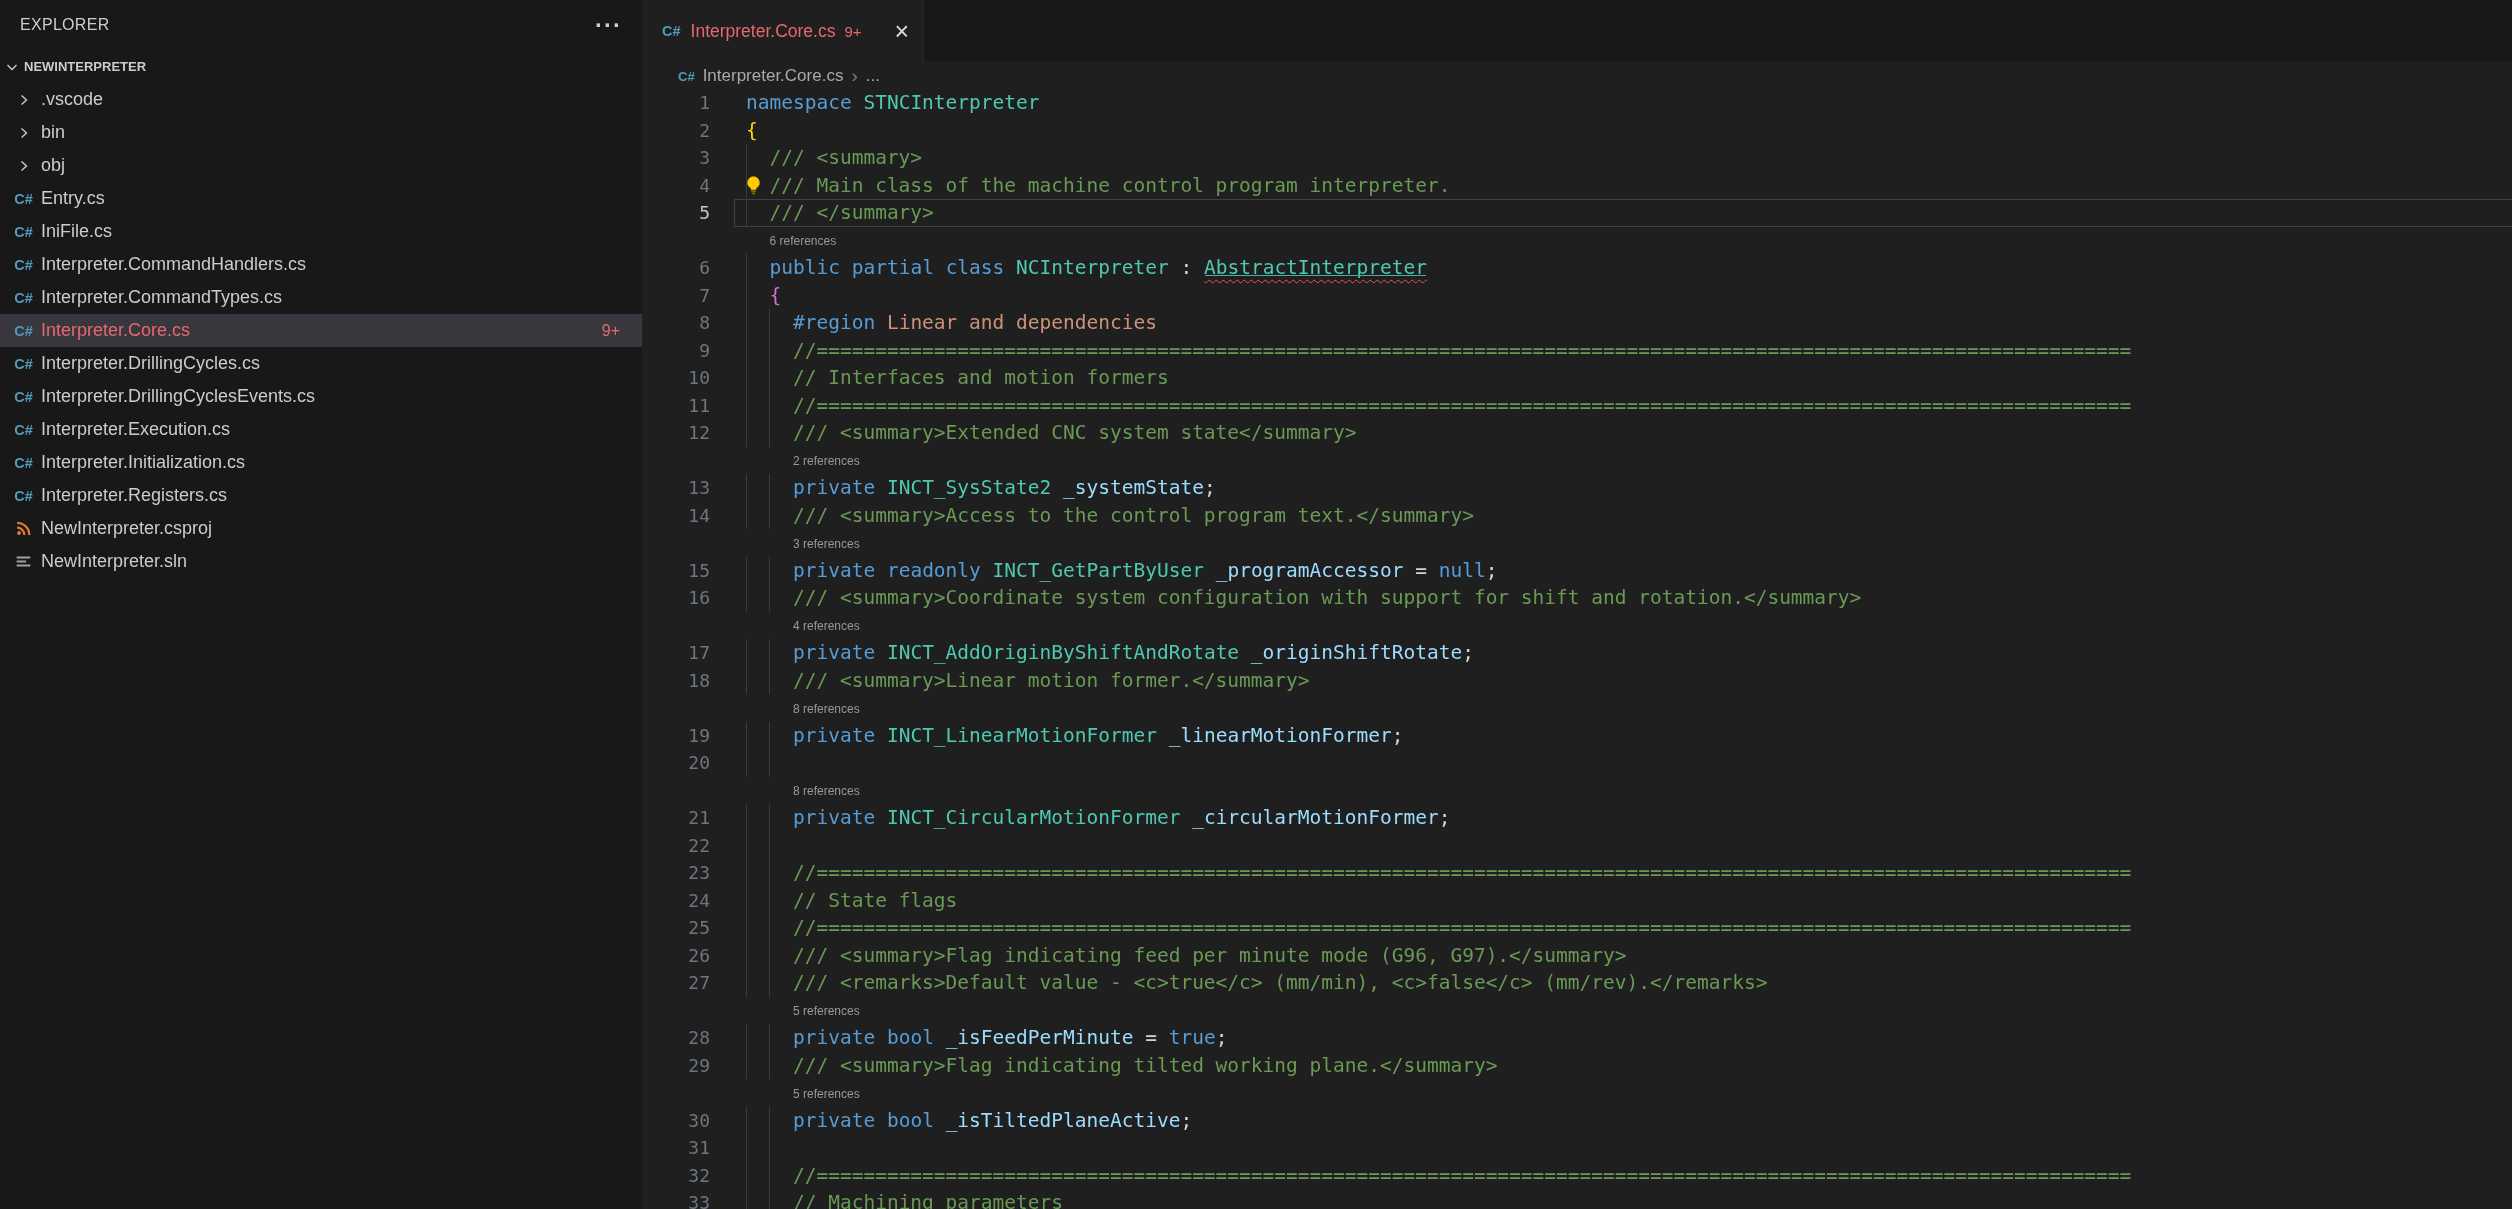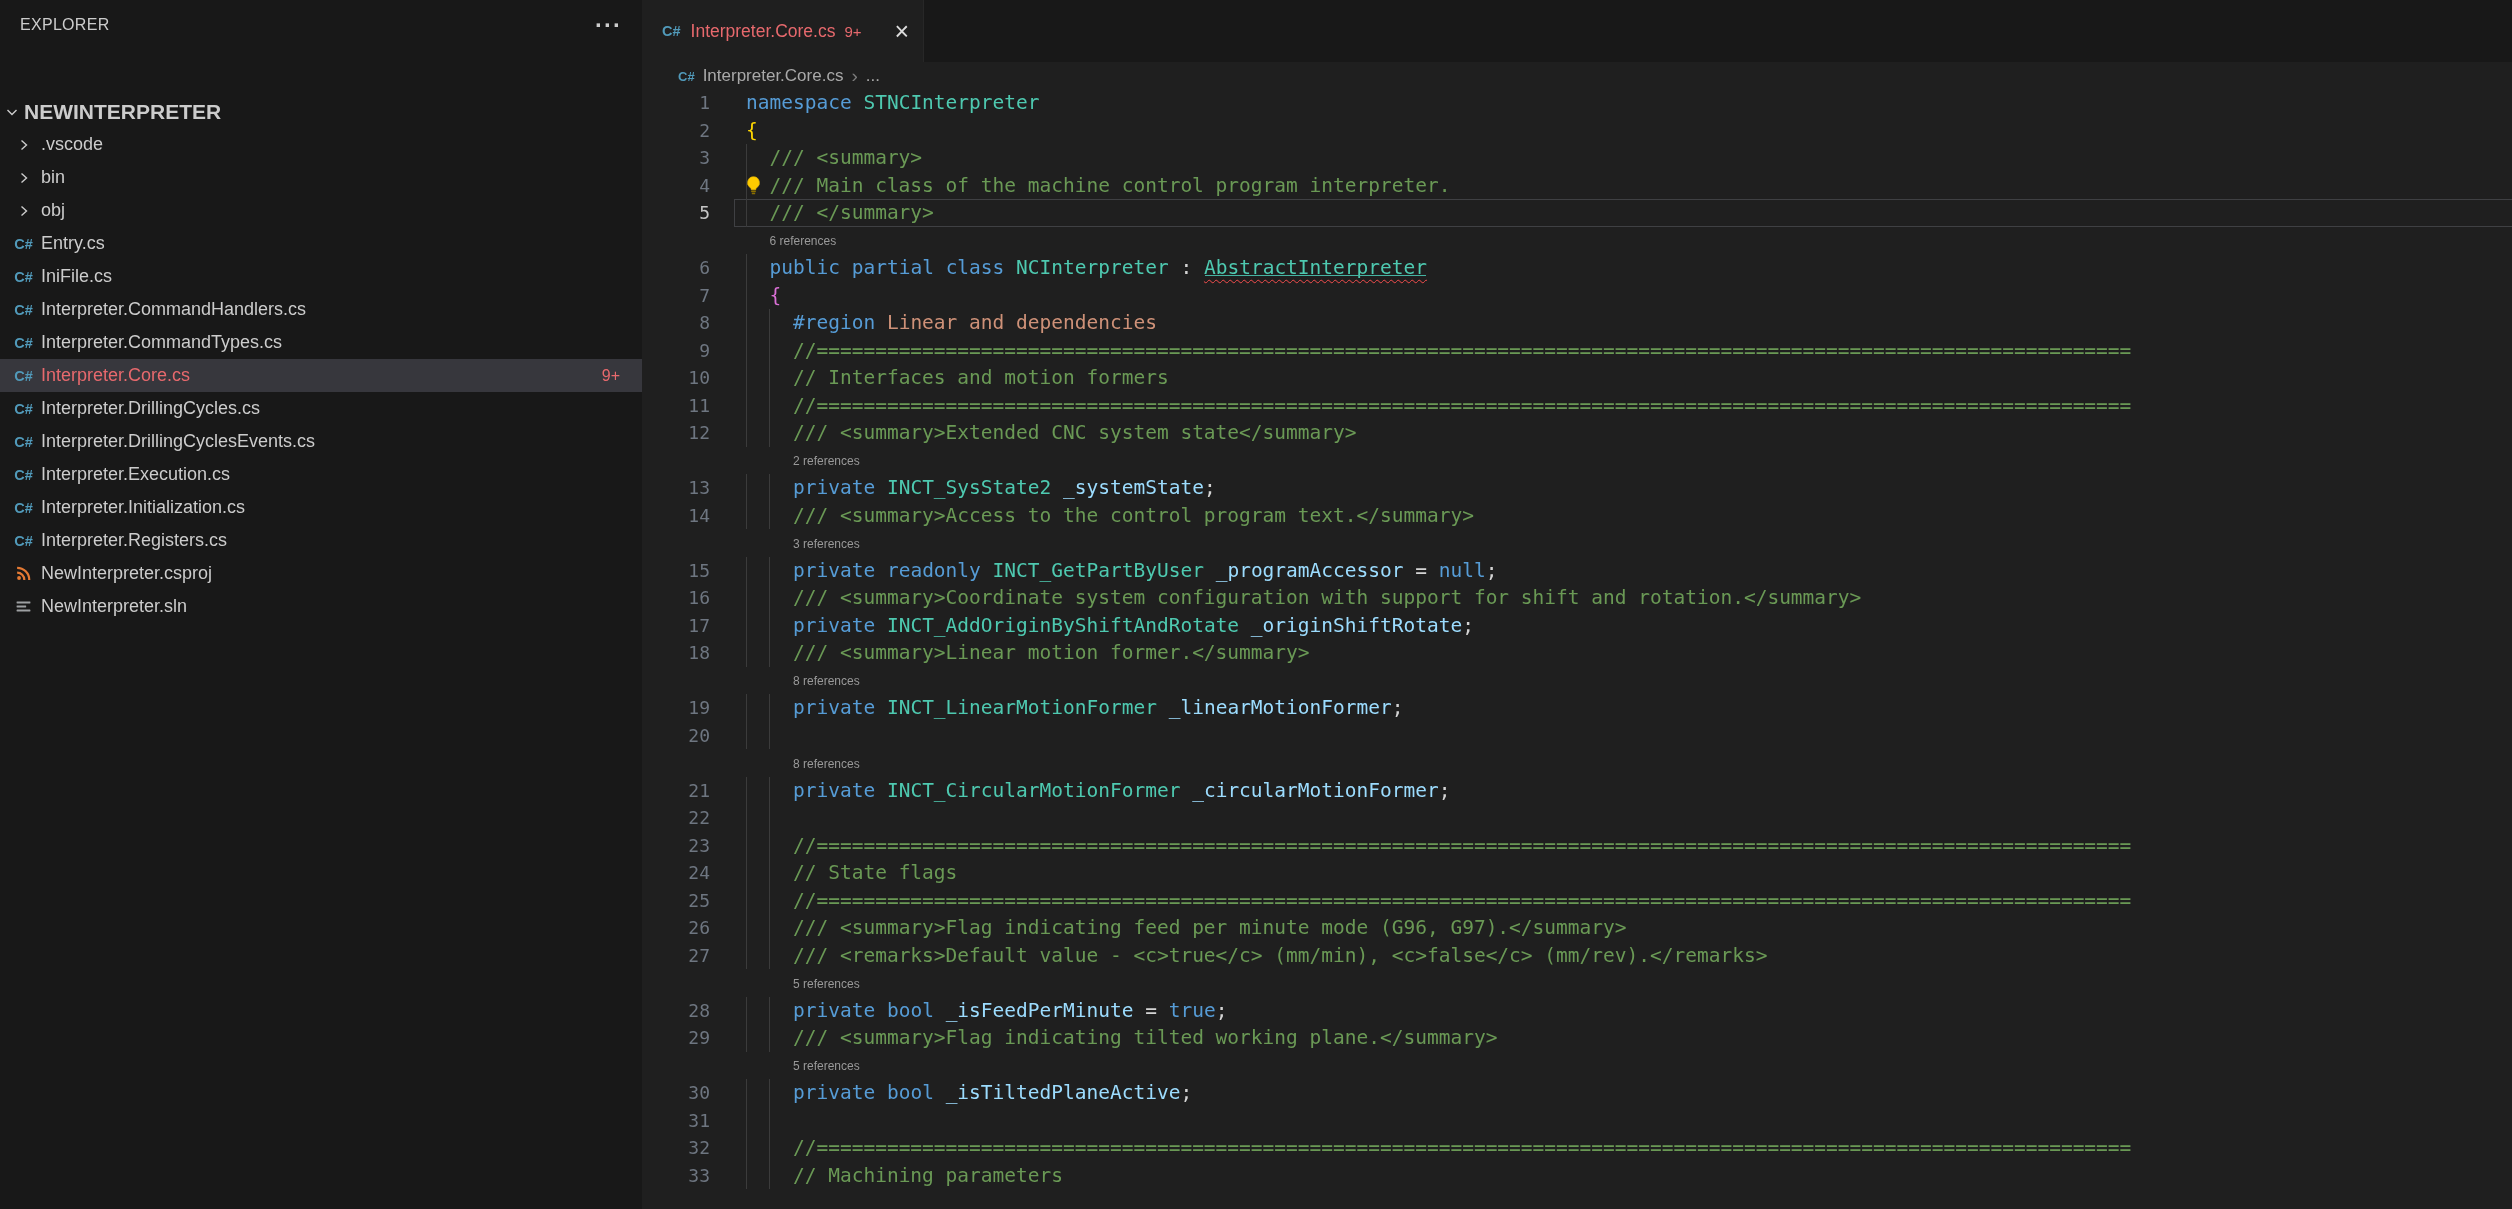--- a/index.html
+++ b/index.html
@@ -5,21 +5,21 @@
   *{margin:0;padding:0;box-sizing:border-box;}
   html,body{background:#1f1f1f;}
   body{width:2512px;height:1209px;overflow:hidden;position:relative;
        font-family:"Liberation Sans",sans-serif;}
 
   
   #sidebar{position:absolute;left:0;top:0;width:642px;height:1209px;background:#181818;color:#cccccc;}
   #sb-head{height:50px;display:flex;align-items:center;padding:0 20px 0 20px;}
   #sb-title{font-size:16px;color:#cccccc;flex:1;letter-spacing:.3px;}
   #sb-more{font-size:24px;font-weight:700;color:#cccccc;letter-spacing:1px;line-height:10px;cursor:pointer;}
-  #sb-section{height:33px;display:flex;align-items:center;font-weight:700;font-size:21px;color:#cccccc;cursor:pointer;margin-top:45px;}
+  #sb-section{height:33px;display:flex;align-items:center;font-weight:700;font-size:13px;color:#cccccc;cursor:pointer;}
   .sec-chev{width:24px;display:flex;justify-content:center;align-items:center;}
   .exp-row{height:33px;display:flex;align-items:center;padding-left:10px;font-size:18px;position:relative;cursor:pointer;}
   .exp-row.sel{background:#37373d;}
   .exp-icon{width:27px;min-width:27px;display:flex;justify-content:center;align-items:center;}
   .exp-label{margin-left:4px;color:#cccccc;white-space:nowrap;}
   .exp-label.err-name{color:#e7696d;}
   .exp-badge{position:absolute;right:22px;color:#e7696d;font-size:16px;}
   .csico{font-weight:700;font-size:14.5px;color:#519aba;font-family:"Liberation Sans",sans-serif;}
 
   
@@ -217,20 +217,21 @@
       <div class="crow"><div class="gut">9</div><div class="cnt"><i class="guide" style="left: 0px;"></i><i class="guide" style="left: 23.48px;"></i><span class="tok pl">    </span><span class="tok cm">//================================================================================================================</span></div></div>
       <div class="crow"><div class="gut">10</div><div class="cnt"><i class="guide" style="left: 0px;"></i><i class="guide" style="left: 23.48px;"></i><span class="tok pl">    </span><span class="tok cm">// Interfaces and motion formers</span></div></div>
       <div class="crow"><div class="gut">11</div><div class="cnt"><i class="guide" style="left: 0px;"></i><i class="guide" style="left: 23.48px;"></i><span class="tok pl">    </span><span class="tok cm">//================================================================================================================</span></div></div>
       <div class="crow"><div class="gut">12</div><div class="cnt"><i class="guide" style="left: 0px;"></i><i class="guide" style="left: 23.48px;"></i><span class="tok pl">    </span><span class="tok cm">/// &lt;summary&gt;Extended CNC system state&lt;/summary&gt;</span></div></div>
       <div class="crow lensrow"><div class="gut"></div><div class="lens" style="padding-left: 46.96px;">2 references</div></div>
       <div class="crow"><div class="gut">13</div><div class="cnt"><i class="guide" style="left: 0px;"></i><i class="guide" style="left: 23.48px;"></i><span class="tok pl">    </span><span class="tok kw">private</span><span class="tok pl"> </span><span class="tok type">INCT_SysState2</span><span class="tok pl"> </span><span class="tok var">_systemState</span><span class="tok pl">;</span></div></div>
       <div class="crow"><div class="gut">14</div><div class="cnt"><i class="guide" style="left: 0px;"></i><i class="guide" style="left: 23.48px;"></i><span class="tok pl">    </span><span class="tok cm">/// &lt;summary&gt;Access to the control program text.&lt;/summary&gt;</span></div></div>
       <div class="crow lensrow"><div class="gut"></div><div class="lens" style="padding-left: 46.96px;">3 references</div></div>
       <div class="crow"><div class="gut">15</div><div class="cnt"><i class="guide" style="left: 0px;"></i><i class="guide" style="left: 23.48px;"></i><span class="tok pl">    </span><span class="tok kw">private</span><span class="tok pl"> </span><span class="tok kw">readonly</span><span class="tok pl"> </span><span class="tok type">INCT_GetPartByUser</span><span class="tok pl"> </span><span class="tok var">_programAccessor</span><span class="tok pl"> = </span><span class="tok kw">null</span><span class="tok pl">;</span></div></div>
       <div class="crow"><div class="gut">16</div><div class="cnt"><i class="guide" style="left: 0px;"></i><i class="guide" style="left: 23.48px;"></i><span class="tok pl">    </span><span class="tok cm">/// &lt;summary&gt;Coordinate system configuration with support for shift and rotation.&lt;/summary&gt;</span></div></div>
+      <div class="crow lensrow"><div class="gut"></div><div class="lens" style="padding-left: 46.96px;">4 references</div></div>
       <div class="crow"><div class="gut">17</div><div class="cnt"><i class="guide" style="left: 0px;"></i><i class="guide" style="left: 23.48px;"></i><span class="tok pl">    </span><span class="tok kw">private</span><span class="tok pl"> </span><span class="tok type">INCT_AddOriginByShiftAndRotate</span><span class="tok pl"> </span><span class="tok var">_originShiftRotate</span><span class="tok pl">;</span></div></div>
       <div class="crow"><div class="gut">18</div><div class="cnt"><i class="guide" style="left: 0px;"></i><i class="guide" style="left: 23.48px;"></i><span class="tok pl">    </span><span class="tok cm">/// &lt;summary&gt;Linear motion former.&lt;/summary&gt;</span></div></div>
       <div class="crow lensrow"><div class="gut"></div><div class="lens" style="padding-left: 46.96px;">8 references</div></div>
       <div class="crow"><div class="gut">19</div><div class="cnt"><i class="guide" style="left: 0px;"></i><i class="guide" style="left: 23.48px;"></i><span class="tok pl">    </span><span class="tok kw">private</span><span class="tok pl"> </span><span class="tok type">INCT_LinearMotionFormer</span><span class="tok pl"> </span><span class="tok var">_linearMotionFormer</span><span class="tok pl">;</span></div></div>
       <div class="crow"><div class="gut">20</div><div class="cnt"><i class="guide" style="left: 0px;"></i><i class="guide" style="left: 23.48px;"></i><span class="tok pl">    </span></div></div>
       <div class="crow lensrow"><div class="gut"></div><div class="lens" style="padding-left: 46.96px;">8 references</div></div>
       <div class="crow"><div class="gut">21</div><div class="cnt"><i class="guide" style="left: 0px;"></i><i class="guide" style="left: 23.48px;"></i><span class="tok pl">    </span><span class="tok kw">private</span><span class="tok pl"> </span><span class="tok type">INCT_CircularMotionFormer</span><span class="tok pl"> </span><span class="tok var">_circularMotionFormer</span><span class="tok pl">;</span></div></div>
       <div class="crow"><div class="gut">22</div><div class="cnt"><i class="guide" style="left: 0px;"></i><i class="guide" style="left: 23.48px;"></i></div></div>
       <div class="crow"><div class="gut">23</div><div class="cnt"><i class="guide" style="left: 0px;"></i><i class="guide" style="left: 23.48px;"></i><span class="tok pl">    </span><span class="tok cm">//================================================================================================================</span></div></div>
       <div class="crow"><div class="gut">24</div><div class="cnt"><i class="guide" style="left: 0px;"></i><i class="guide" style="left: 23.48px;"></i><span class="tok pl">    </span><span class="tok cm">// State flags</span></div></div>

